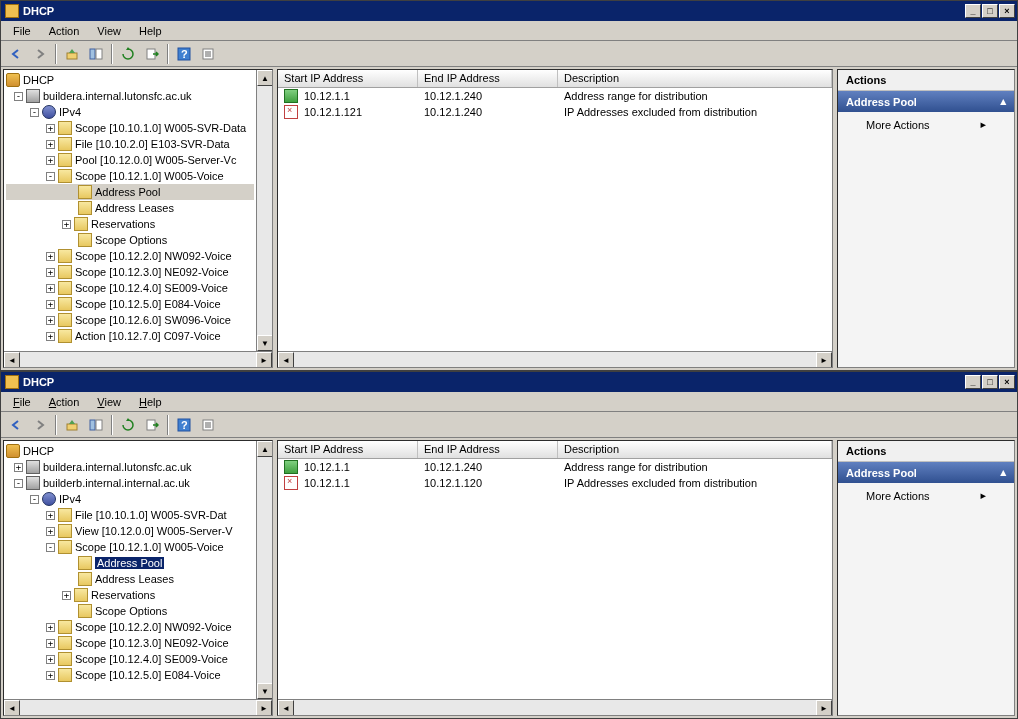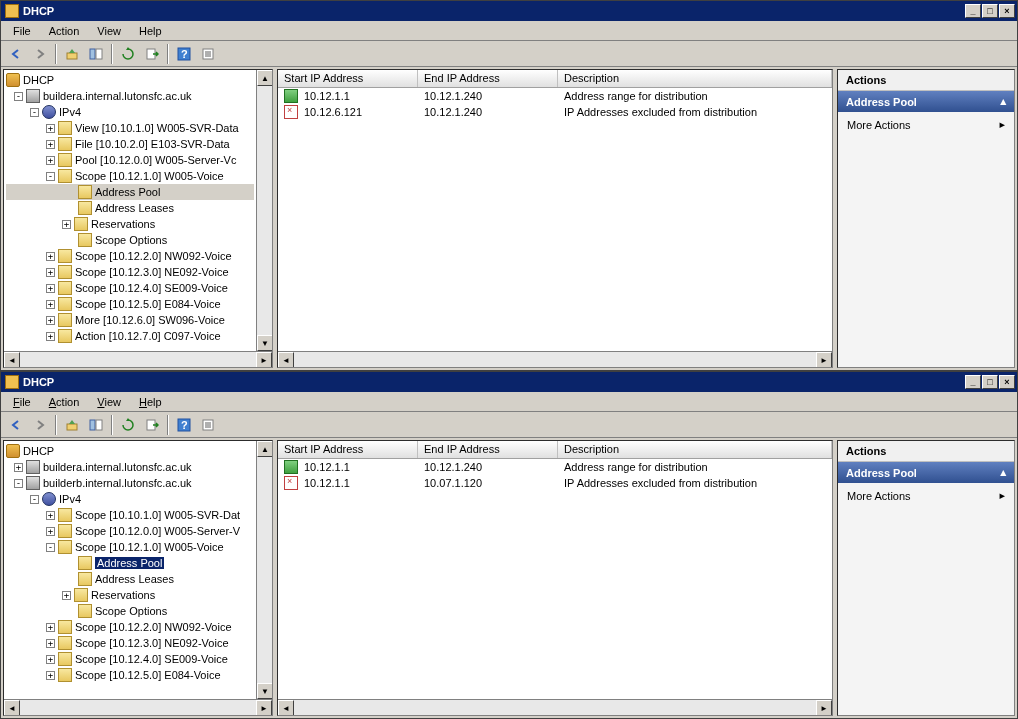--- a/index.html
+++ b/index.html
@@ -39,21 +39,21 @@
   .ic-excl::after { content:"×"; position:absolute; color:#c04040; font-size:9px; left:2px; top:-1px; }
   .tree-sel { background:#d4d0c8; }
   .tree-sel-dark { background:#0a246a; color:#fff; }
   .listhdr { display:flex; background: linear-gradient(#fff,#e0e0e0); border-bottom:1px solid #a0a0a0; height:18px; }
   .lh-col { padding:2px 6px; border-right:1px solid #c0c0c0; cursor:pointer; white-space:nowrap; overflow:hidden; }
   .listbody { flex:1; overflow:auto; }
   .list-row { display:flex; height:16px; align-items:center; cursor:pointer; }
   .lcell { padding:0 6px; white-space:nowrap; overflow:hidden; display:flex; align-items:center; gap:3px; }
   .act-hdr { background:#f0f0f0; padding:4px 8px; font-weight:bold; border-bottom:1px solid #c0c0c0; }
   .act-sec { background: linear-gradient(#6080c0,#305090); color:#fff; padding:4px 8px; font-weight:bold; display:flex; justify-content:space-between; align-items:center; cursor:pointer; }
-  .act-item { padding:6px 9px; cursor:pointer; display:flex; justify-content:space-between; align-items:center; }
+  .act-item { padding:6px 28px; cursor:pointer; display:flex; justify-content:space-between; align-items:center; }
   .scroll-h { height:16px; background:#d4d0c8; display:flex; border-top:1px solid #808080; }
   .sc-btn { width:16px; height:16px; background:#d4d0c8; border:1px solid #fff; border-right-color:#404040; border-bottom-color:#404040; display:flex; align-items:center; justify-content:center; font-size:8px; cursor:pointer; }
   .sc-track { flex:1; background:#e8e8e8; }
   .scroll-v { width:16px; background:#d4d0c8; display:flex; flex-direction:column; border-left:1px solid #808080; }
   .sc-track-v { flex:1; background:#e8e8e8; }
   .tree-wrap { display:flex; flex:1; overflow:hidden; }
   svg { display:block; }
 </style>
 </head>
 <body>
@@ -144,21 +144,21 @@
               <span>buildera.internal.lutonsfc.ac.uk</span>
             </div>
           <div class="tree-row" style="padding-left:24px">
               <span class="exp">-</span>
               <span class="ticon-sm ic-ipv4"></span>
               <span>IPv4</span>
             </div>
           <div class="tree-row" style="padding-left:40px">
               <span class="exp">+</span>
               <span class="ticon-sm ic-folder"></span>
-              <span>View [10.10.1.0] W005-SVR-Data</span>
+              <span>Scope [10.10.1.0] W005-SVR-Data</span>
             </div>
           <div class="tree-row" style="padding-left:40px">
               <span class="exp">+</span>
               <span class="ticon-sm ic-folder"></span>
               <span>File [10.10.2.0] E103-SVR-Data</span>
             </div>
           <div class="tree-row" style="padding-left:40px">
               <span class="exp">+</span>
               <span class="ticon-sm ic-folder"></span>
               <span>Pool [10.12.0.0] W005-Server-Vc</span>
@@ -204,21 +204,21 @@
               <span>Scope [10.12.4.0] SE009-Voice</span>
             </div>
           <div class="tree-row" style="padding-left:40px">
               <span class="exp">+</span>
               <span class="ticon-sm ic-folder"></span>
               <span>Scope [10.12.5.0] E084-Voice</span>
             </div>
           <div class="tree-row" style="padding-left:40px">
               <span class="exp">+</span>
               <span class="ticon-sm ic-folder"></span>
-              <span>More [10.12.6.0] SW096-Voice</span>
+              <span>Scope [10.12.6.0] SW096-Voice</span>
             </div>
           <div class="tree-row" style="padding-left:40px">
               <span class="exp">+</span>
               <span class="ticon-sm ic-folder"></span>
               <span>Action [10.12.7.0] C097-Voice</span>
             </div>
         </div>
         <div class="scroll-v">
             <div class="sc-btn">▲</div>
             <div class="sc-track-v"></div>
@@ -247,21 +247,21 @@
           <div class="lcell" style="width:140px">
               <span>10.12.1.240</span>
             </div>
           <div class="lcell" style="flex:1">
               <span>Address range for distribution</span>
             </div>
         </div>
         <div class="list-row">
           <div class="lcell" style="width:140px">
               <span class="ticon-sm ic-excl"></span>
-              <span>10.12.6.121</span>
+              <span>10.12.1.121</span>
             </div>
           <div class="lcell" style="width:140px">
               <span>10.12.1.240</span>
             </div>
           <div class="lcell" style="flex:1">
               <span>IP Addresses excluded from distribution</span>
             </div>
         </div>
       </div>
       <div class="scroll-h">
@@ -365,36 +365,36 @@
               <span>DHCP</span>
             </div>
           <div class="tree-row" style="padding-left:8px">
               <span class="exp">+</span>
               <span class="ticon-sm ic-server"></span>
               <span>buildera.internal.lutonsfc.ac.uk</span>
             </div>
           <div class="tree-row" style="padding-left:8px">
               <span class="exp">-</span>
               <span class="ticon-sm ic-server"></span>
-              <span>builderb.internal.lutonsfc.ac.uk</span>
+              <span>builderb.internal.internal.ac.uk</span>
             </div>
           <div class="tree-row" style="padding-left:24px">
               <span class="exp">-</span>
               <span class="ticon-sm ic-ipv4"></span>
               <span>IPv4</span>
             </div>
           <div class="tree-row" style="padding-left:40px">
               <span class="exp">+</span>
               <span class="ticon-sm ic-folder"></span>
-              <span>Scope [10.10.1.0] W005-SVR-Dat</span>
-            </div>
-          <div class="tree-row" style="padding-left:40px">
-              <span class="exp">+</span>
-              <span class="ticon-sm ic-folder"></span>
-              <span>Scope [10.12.0.0] W005-Server-V</span>
+              <span>File [10.10.1.0] W005-SVR-Dat</span>
+            </div>
+          <div class="tree-row" style="padding-left:40px">
+              <span class="exp">+</span>
+              <span class="ticon-sm ic-folder"></span>
+              <span>View [10.12.0.0] W005-Server-V</span>
             </div>
           <div class="tree-row" style="padding-left:40px">
               <span class="exp">-</span>
               <span class="ticon-sm ic-folder"></span>
               <span>Scope [10.12.1.0] W005-Voice</span>
             </div>
           <div class="tree-row" style="padding-left:60px">
               <span class="exp blank"></span>
               <span class="ticon-sm ic-pool"></span>
               <span class="tree-sel-dark" style="padding:0 2px">Address Pool</span>
@@ -465,21 +465,21 @@
           <div class="lcell" style="flex:1">
               <span>Address range for distribution</span>
             </div>
         </div>
         <div class="list-row">
           <div class="lcell" style="width:140px">
               <span class="ticon-sm ic-excl"></span>
               <span>10.12.1.1</span>
             </div>
           <div class="lcell" style="width:140px">
-              <span>10.07.1.120</span>
+              <span>10.12.1.120</span>
             </div>
           <div class="lcell" style="flex:1">
               <span>IP Addresses excluded from distribution</span>
             </div>
         </div>
       </div>
       <div class="scroll-h">
           <div class="sc-btn">◄</div>
           <div class="sc-track"></div>
           <div class="sc-btn">►</div>

